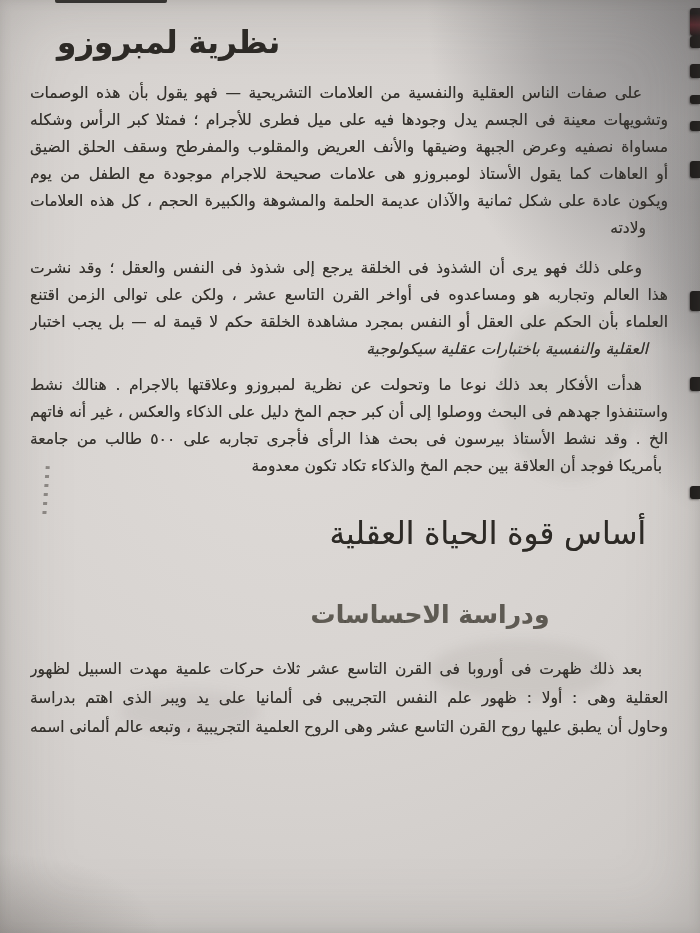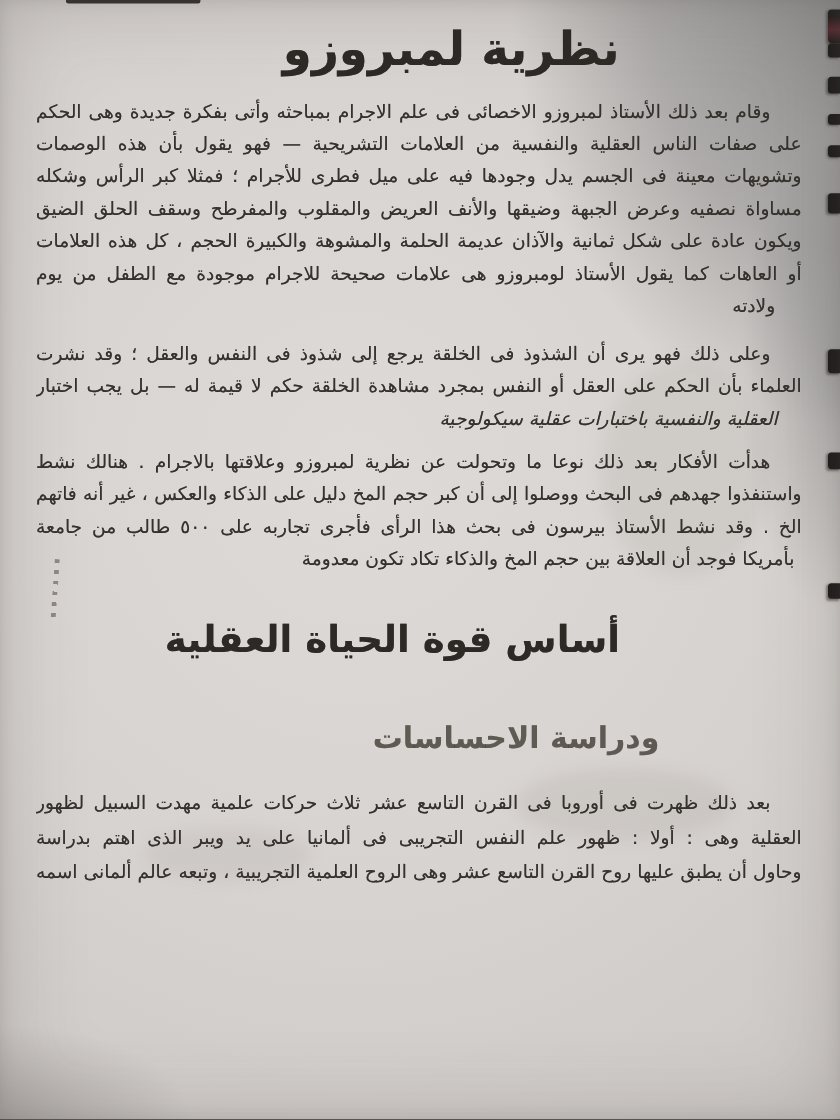--- a/index.html
+++ b/index.html
@@ -51,30 +51,30 @@
       rgba(45,40,35,.8) 0 3px, rgba(45,40,35,0) 3px 9px);
     transform:rotate(4deg);
   }
   
   .content{
     position:relative;z-index:2;direction:rtl;
     padding:0 32px 0 30px;
     text-shadow:0 0 .5px rgba(55,50,45,.65);
   }
   .title{
-    margin:19px 0 0;font-size:39px;font-weight:bold;line-height:46px;
-    text-align:center;transform:translateX(27px);color:#2d2a26;
+    margin:19px 0 0;font-size:31px;font-weight:bold;line-height:46px;
+    text-align:left;transform:translateX(27px);color:#2d2a26;
   }
   .subtitle{
     margin:13px 0 0;font-size:28px;font-weight:bold;line-height:44px;
     text-align:center;transform:translateX(-3px);color:#2d2a26;
   }
   .heading-mid{
-    margin:27px 0 0;font-size:31px;font-weight:bold;line-height:52px;
-    text-align:center;transform:translateX(-22px);color:#2d2a26;
+    margin:27px 0 0;font-size:31px;font-weight:normal;line-height:52px;
+    text-align:right;transform:translateX(-22px);color:#2d2a26;
   }
   .heading-faded{
     margin:37px 0 0;font-size:25px;font-weight:bold;line-height:38px;
     text-align:center;transform:translateX(81px);
     color:rgba(72,66,58,.42);filter:blur(.4px);
   }
   .para{margin:0;}
   .p1{margin-top:15px;} .p2{margin-top:13px;} .p3{margin-top:9px;} .p4{margin-top:21px;}
   .line{
     height:27px;line-height:27px;overflow:hidden;
@@ -111,31 +111,31 @@
     <div class="binding-notch" style="top:161px;height:17px;"></div>
     <div class="binding-notch" style="top:291px;height:20px;"></div>
     <div class="binding-notch" style="top:377px;height:14px;"></div>
     <div class="binding-notch" style="top:486px;height:13px;"></div>
   </div>
 
   <div class="content">
     <h1 class="title">نظرية لمبروزو</h1>
 
     <div class="para p1">
-        <div class="line">وقام بعد ذلك الأستاذ لمبروزو الاخصائى فى علم الاجرام بمباحثه وأتى بفكرة جديدة وهى الحكم</div>
         <div class="line">على صفات الناس العقلية والنفسية من العلامات التشريحية — فهو يقول بأن هذه الوصمات</div>
         <div class="line">وتشويهات معينة فى الجسم يدل وجودها فيه على ميل فطرى للأجرام ؛ فمثلا كبر الرأس وشكله وعدم</div>
         <div class="line">مساواة نصفيه وعرض الجبهة وضيقها والأنف العريض والمقلوب والمفرطح وسقف الحلق الضيق والمرتفع</div>
+        <div class="line">أو العاهات كما يقول الأستاذ لومبروزو هى علامات صحيحة للاجرام موجودة مع الطفل من يوم</div>
         <div class="line">ويكون عادة على شكل ثمانية والآذان عديمة الحلمة والمشوهة والكبيرة الحجم ، كل هذه العلامات</div>
-        <div class="line">أو العاهات كما يقول الأستاذ لومبروزو هى علامات صحيحة للاجرام موجودة مع الطفل من يوم</div>
         <div class="line">ولادته</div>
       </div>
 
     <div class="para p2">
         <div class="line">وعلى ذلك فهو يرى أن الشذوذ فى الخلقة يرجع إلى شذوذ فى النفس والعقل ؛ وقد نشرت ملاحظات</div>
+        <div class="line">هذا العالم وتجاربه هو ومساعدوه فى أواخر القرن التاسع عشر ، ولكن على توالى الزمن اقتنع</div>
         <div class="line">العلماء بأن الحكم على العقل أو النفس بمجرد مشاهدة الخلقة حكم لا قيمة له — بل يجب اختبار الصفات</div>
         <div class="line">العقلية والنفسية باختبارات عقلية سيكولوجية</div>
       </div>
 
     <div class="para p3">
         <div class="line">هدأت الأفكار بعد ذلك نوعا ما وتحولت عن نظرية لمبروزو وعلاقتها بالاجرام . هنالك نشط الباحثون</div>
         <div class="line">واستنفذوا جهدهم فى البحث ووصلوا إلى أن كبر حجم المخ دليل على الذكاء والعكس ، غير أنه فاتهم للأسف</div>
         <div class="line">الخ . وقد نشط الأستاذ بيرسون فى بحث هذا الرأى فأجرى تجاربه على ٥٠٠ طالب من جامعة كولومبيا</div>
         <div class="line">بأمريكا فوجد أن العلاقة بين حجم المخ والذكاء تكاد تكون معدومة</div>
       </div>

